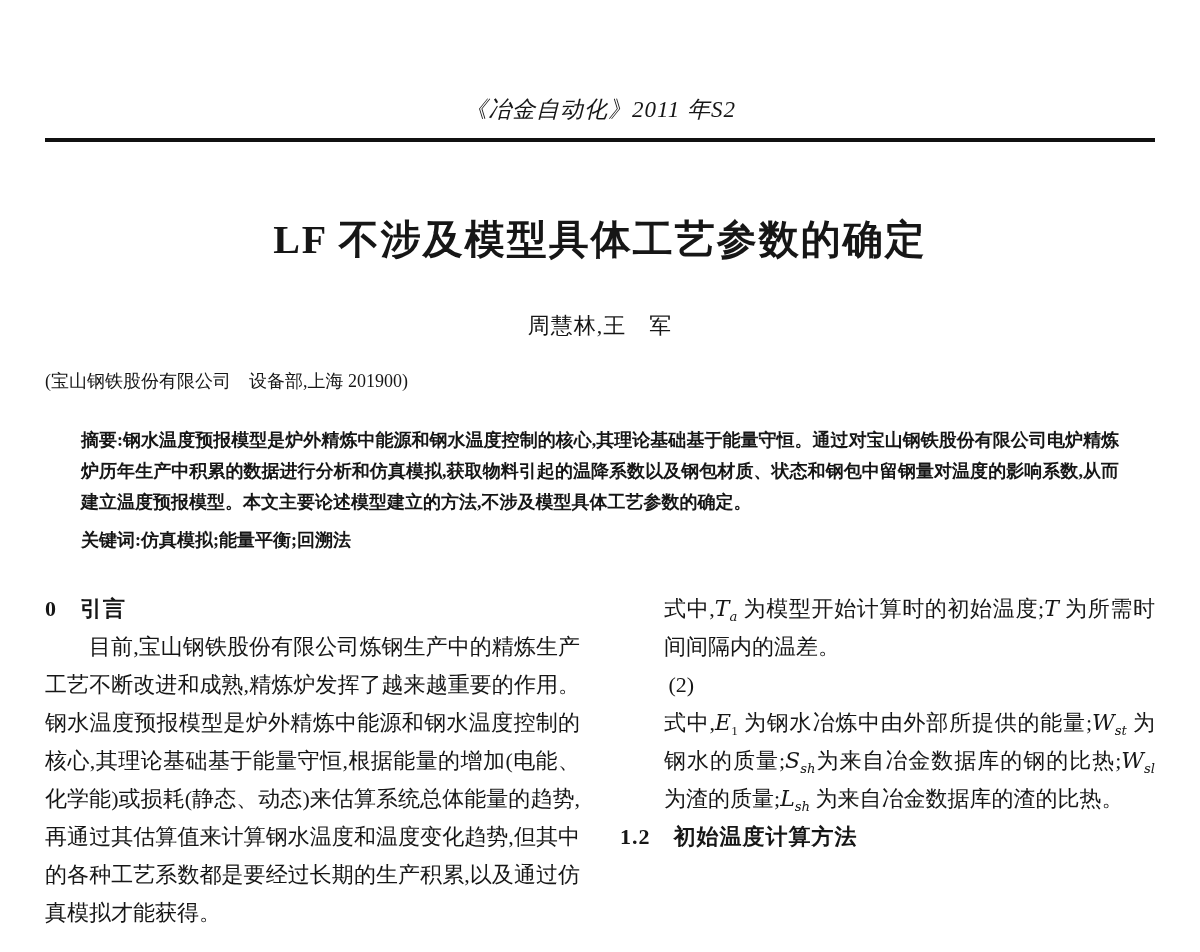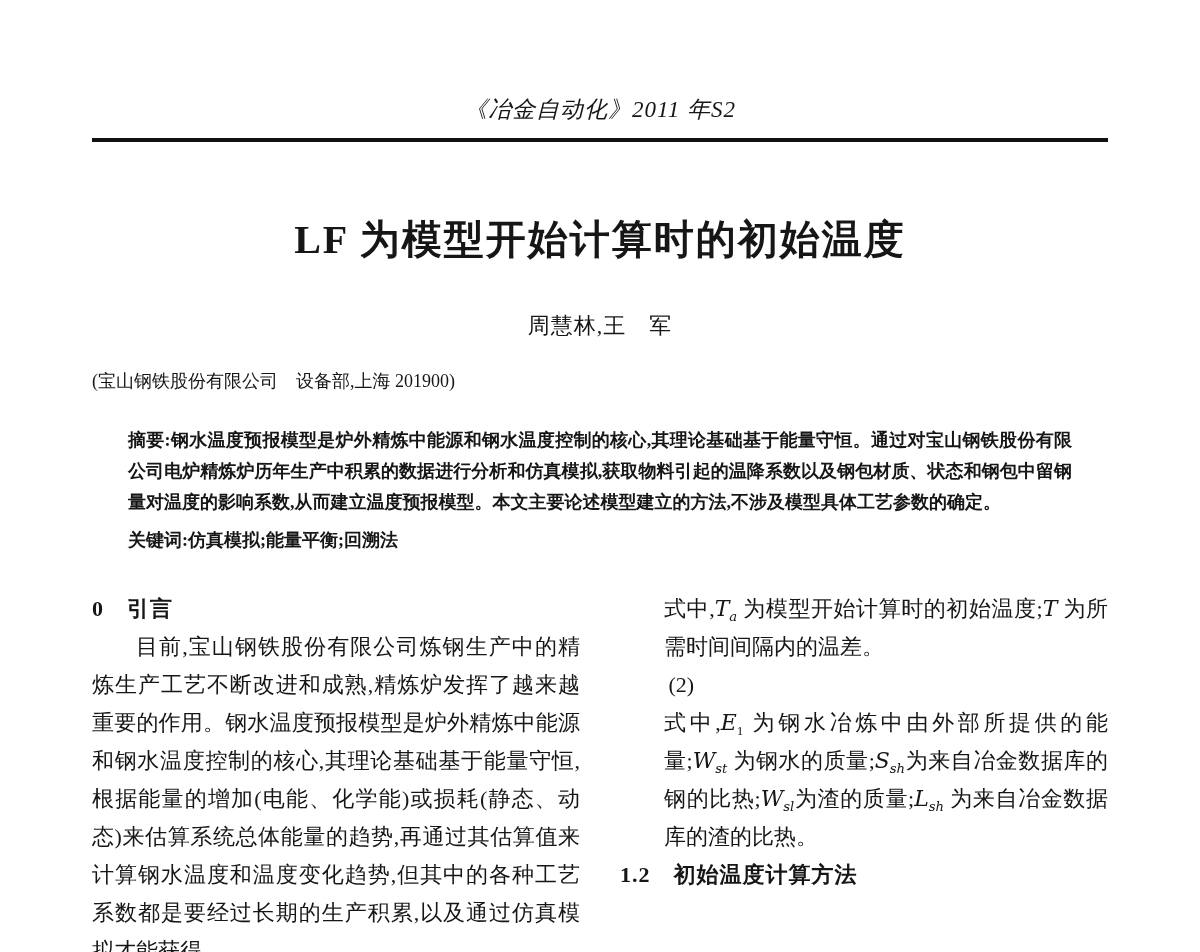--- a/index.html
+++ b/index.html
@@ -5,21 +5,21 @@
   * { margin: 0; padding: 0; box-sizing: border-box; }
   html, body { background: #ffffff; }
   body { font-family: "Liberation Serif", "DejaVu Serif", serif; color: #161616; }
 
   .page {
     position: relative;
     width: 1200px;
     height: 952px;
     margin: 0 auto;
     background: #ffffff;
-    padding: 0 92px;
+    padding: 0 45px;
     overflow: hidden;
   }
 
   
   .journal-header { margin-top: 94px; }
   .journal-name {
     text-align: center;
     font-size: 23px;
     font-style: italic;
     letter-spacing: 1px;
@@ -100,21 +100,21 @@
 </head>
 <body>
 
 <div class="page">
 
   <header class="journal-header">
     <div class="journal-name">《冶金自动化》2011 年S2</div>
     <div class="header-rule"></div>
   </header>
 
-  <h1 class="title">LF 为模型开始计算时的初始温度</h1>
+  <h1 class="title">LF 不涉及模型具体工艺参数的确定</h1>
 
   <div class="authors">周慧林,王　军</div>
 
   <div class="affiliation">(宝山钢铁股份有限公司　设备部,上海 201900)</div>
 
   <div class="abstract-block">
     <p class="abstract-line"><span class="label">摘要:</span><span>钢水温度预报模型是炉外精炼中能源和钢水温度控制的核心,其理论基础基于能量守恒。通过对宝山钢铁股份有限公司电炉精炼炉历年生产中积累的数据进行分析和仿真模拟,获取物料引起的温降系数以及钢包材质、状态和钢包中留钢量对温度的影响系数,从而建立温度预报模型。本文主要论述模型建立的方法,不涉及模型具体工艺参数的确定。</span></p>
     <p class="keywords-line"><span class="label">关键词:</span><span>仿真模拟;能量平衡;回溯法</span></p>
   </div>
 

